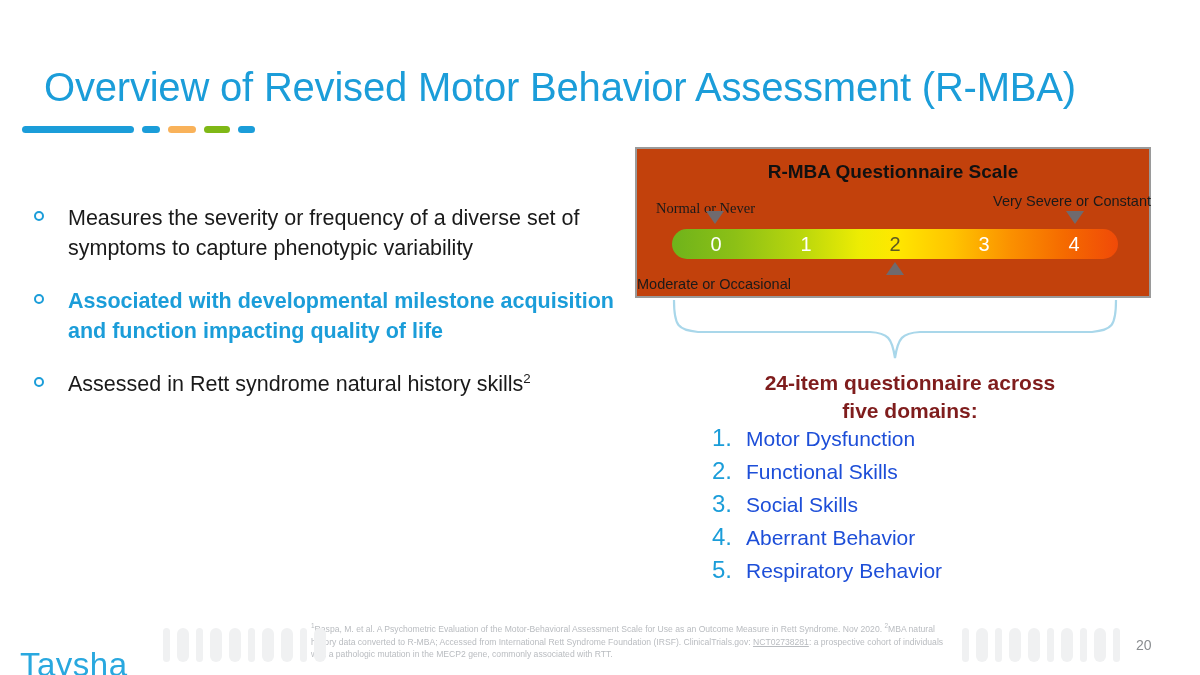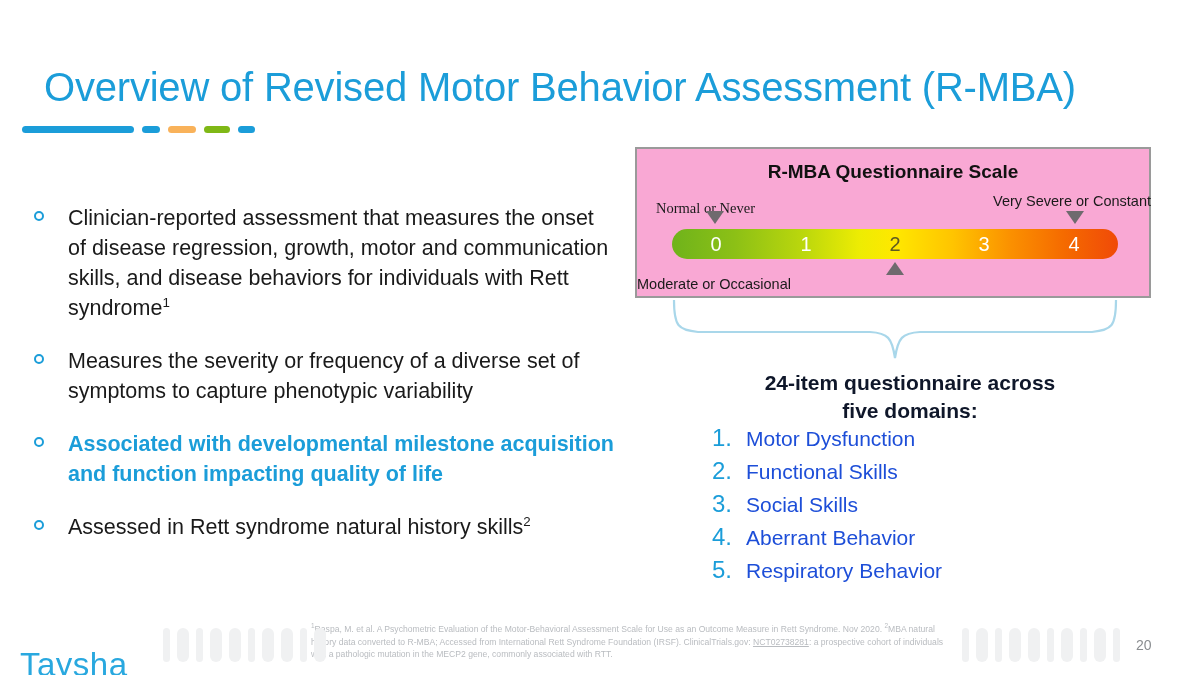--- a/index.html
+++ b/index.html
@@ -90,21 +90,21 @@
   }
 
   
   .scale-box {
     position: absolute;
     left: 635px;
     top: 147px;
     width: 516px;
     height: 151px;
     border: 2px solid #9a9a9a;
-    background: #f9a8d4;
+    background: #c2410c;
     box-sizing: border-box;
   }
   .scale-title {
     position: absolute;
     left: 0;
     right: 0;
     top: 12px;
     text-align: center;
     font-size: 19px;
     font-weight: bold;
@@ -177,21 +177,21 @@
   
   .domains-head {
     position: absolute;
     left: 700px;
     top: 369px;
     width: 420px;
     text-align: center;
     font-size: 21px;
     line-height: 28px;
     font-weight: bold;
-    color: #0f172a;
+    color: #7f1d1d;
   }
   .domains-list {
     position: absolute;
     left: 712px;
     top: 424px;
     width: 430px;
   }
   .domain-row {
     display: flex;
     align-items: baseline;
@@ -295,24 +295,20 @@
   <div class="title-rule">
     <span class="seg seg-long"></span>
     <span class="seg seg-blue1"></span>
     <span class="seg seg-orange"></span>
     <span class="seg seg-green"></span>
     <span class="seg seg-blue2"></span>
   </div>
 
   <div class="bullets">
 
-    <div class="bullet-row">
-      <span class="bullet-mark"></span>
-      <span class="bullet-text"><span>Clinician-reported assessment that measures the onset of disease regression, growth, motor and communication skills, and disease behaviors for individuals with Rett syndrome</span><sup>1</sup></span>
-    </div>
 
     <div class="bullet-row">
       <span class="bullet-mark"></span>
       <span class="bullet-text">Measures the severity or frequency of a diverse set of symptoms to capture phenotypic variability</span>
     </div>
 
     <div class="bullet-row">
       <span class="bullet-mark"></span>
       <span class="bullet-text highlight">Associated with developmental milestone acquisition and function impacting quality of life</span>
     </div>

